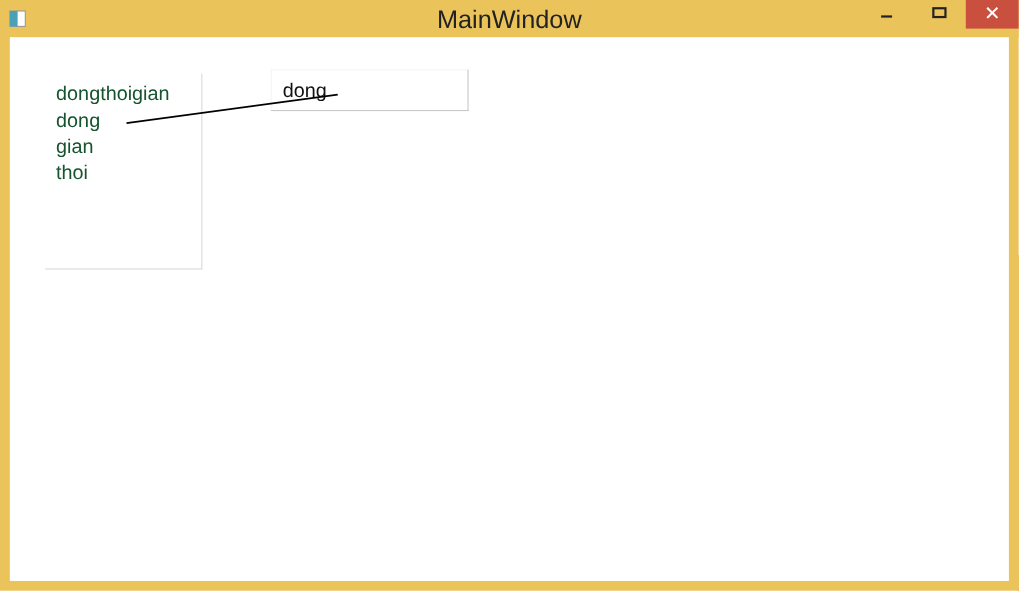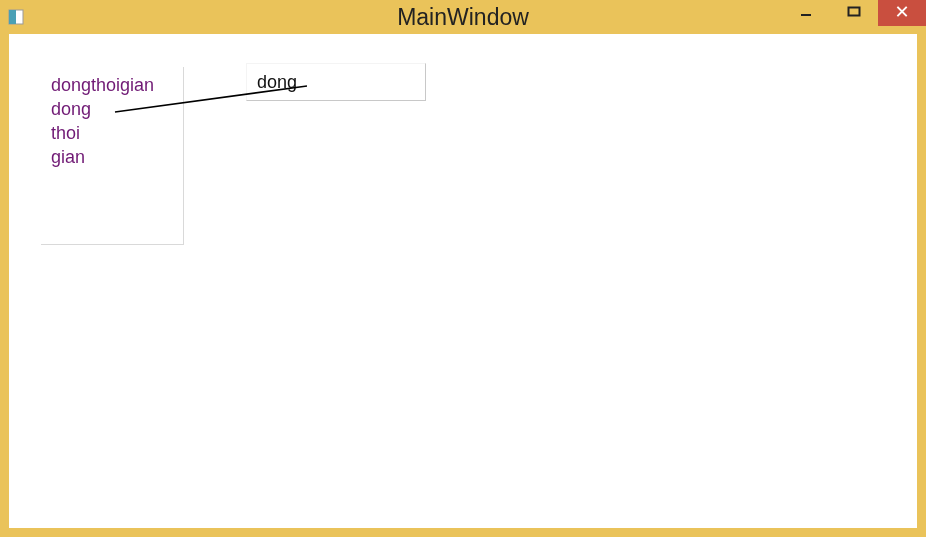--- a/index.html
+++ b/index.html
@@ -74,21 +74,21 @@
       background: #fff;
       border-left: none;
       border-bottom: 1px solid #d9d9d9;
       border-right: 1px solid #d9d9d9;
       border-top: none;
       padding: 6px 10px 6px 10px;
     }
     .list-item {
       font-size: 18px;
       line-height: 24px;
-      color: #701a75;
+      color: #14532d;
       white-space: nowrap;
     }
     .textbox {
       position: absolute;
       left: 236px;
       top: 28px;
       width: 180px;
       height: 38px;
       background: #fff;
       border-right: 1px solid #c8c8c8;
@@ -134,22 +134,22 @@
       <span>✕</span>
     </div>
   </div>
 </div>
 
 <div class="client-border">
 
   <div class="listbox">
     <div class="list-item">dongthoigian</div>
     <div class="list-item">dong</div>
+    <div class="list-item">gian</div>
     <div class="list-item">thoi</div>
-    <div class="list-item">gian</div>
   </div>
 
   <div class="textbox">
     <span>dong</span>
   </div>
 
   <svg class="connector" width="910" height="490">
     <line x1="105" y1="77" x2="297" y2="51" stroke="#000" stroke-width="1.6"></line>
   </svg>
 

